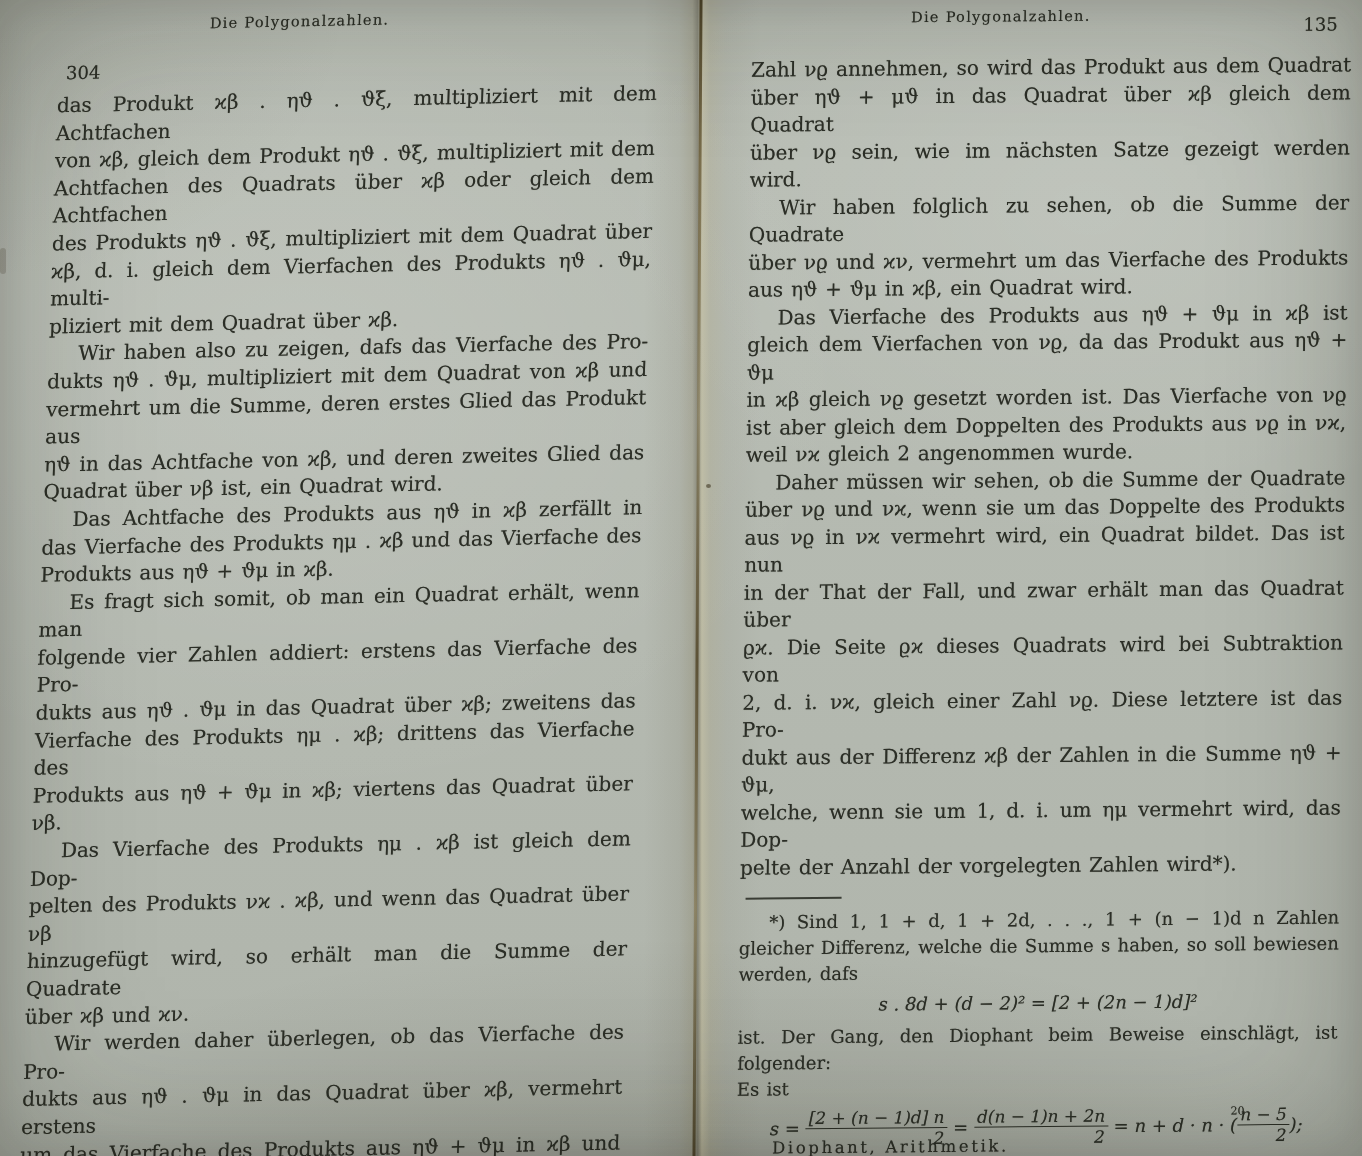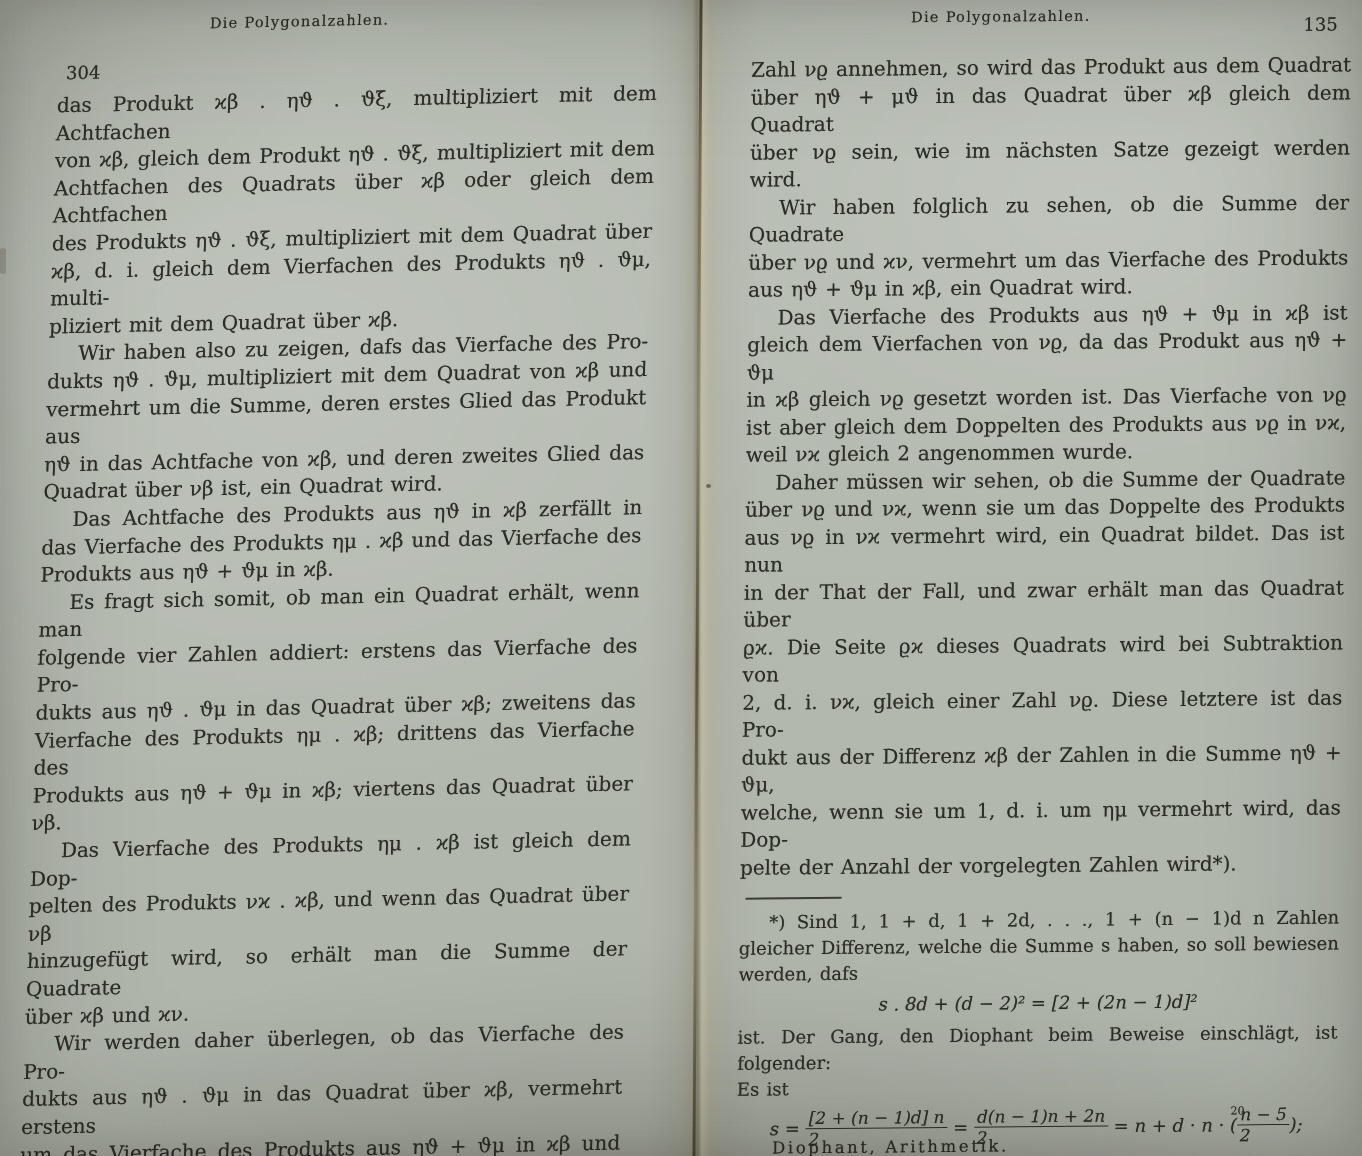--- a/index.html
+++ b/index.html
@@ -47,21 +47,21 @@
   .line,.fline{font-size:20px;line-height:27.6px;text-align:justify;text-align-last:justify;
     -moz-text-align-last:justify;word-spacing:1.5px;}
   .page-right .line{line-height:27.5px;}
   .endline{text-align-last:left;-moz-text-align-last:left;}
   .ind{text-indent:30px;}
 
   .fnrule{width:96px;border:0;border-top:2px solid #3a3d35;margin:16px 0 10px 6px;}
   .footnote{margin-top:2px;}
   .fline{font-size:18px;line-height:26px;}
   .fform{font-size:18px;font-style:italic;text-align:center;line-height:1.25;margin:7px 0;}
-  .frac{display:inline-block;vertical-align:-0.62em;text-align:left;line-height:1.08;font-size:0.94em;font-style:italic;}
+  .frac{display:inline-block;vertical-align:-0.62em;text-align:right;line-height:1.08;font-size:0.94em;font-style:italic;}
   .frac .num{display:block;padding:0 3px 1px;border-bottom:1.4px solid #2b2e26;}
   .frac .den{display:block;padding:1px 3px 0;}
 
   .sheetnum{position:absolute;right:92px;top:1100px;font-size:11px;}
   .printer-footer{position:absolute;left:36px;top:1130px;font-size:16.5px;letter-spacing:2.6px;white-space:nowrap;}
 </style>
 </head>
 <body>
 
 <div class="gutter"></div>

